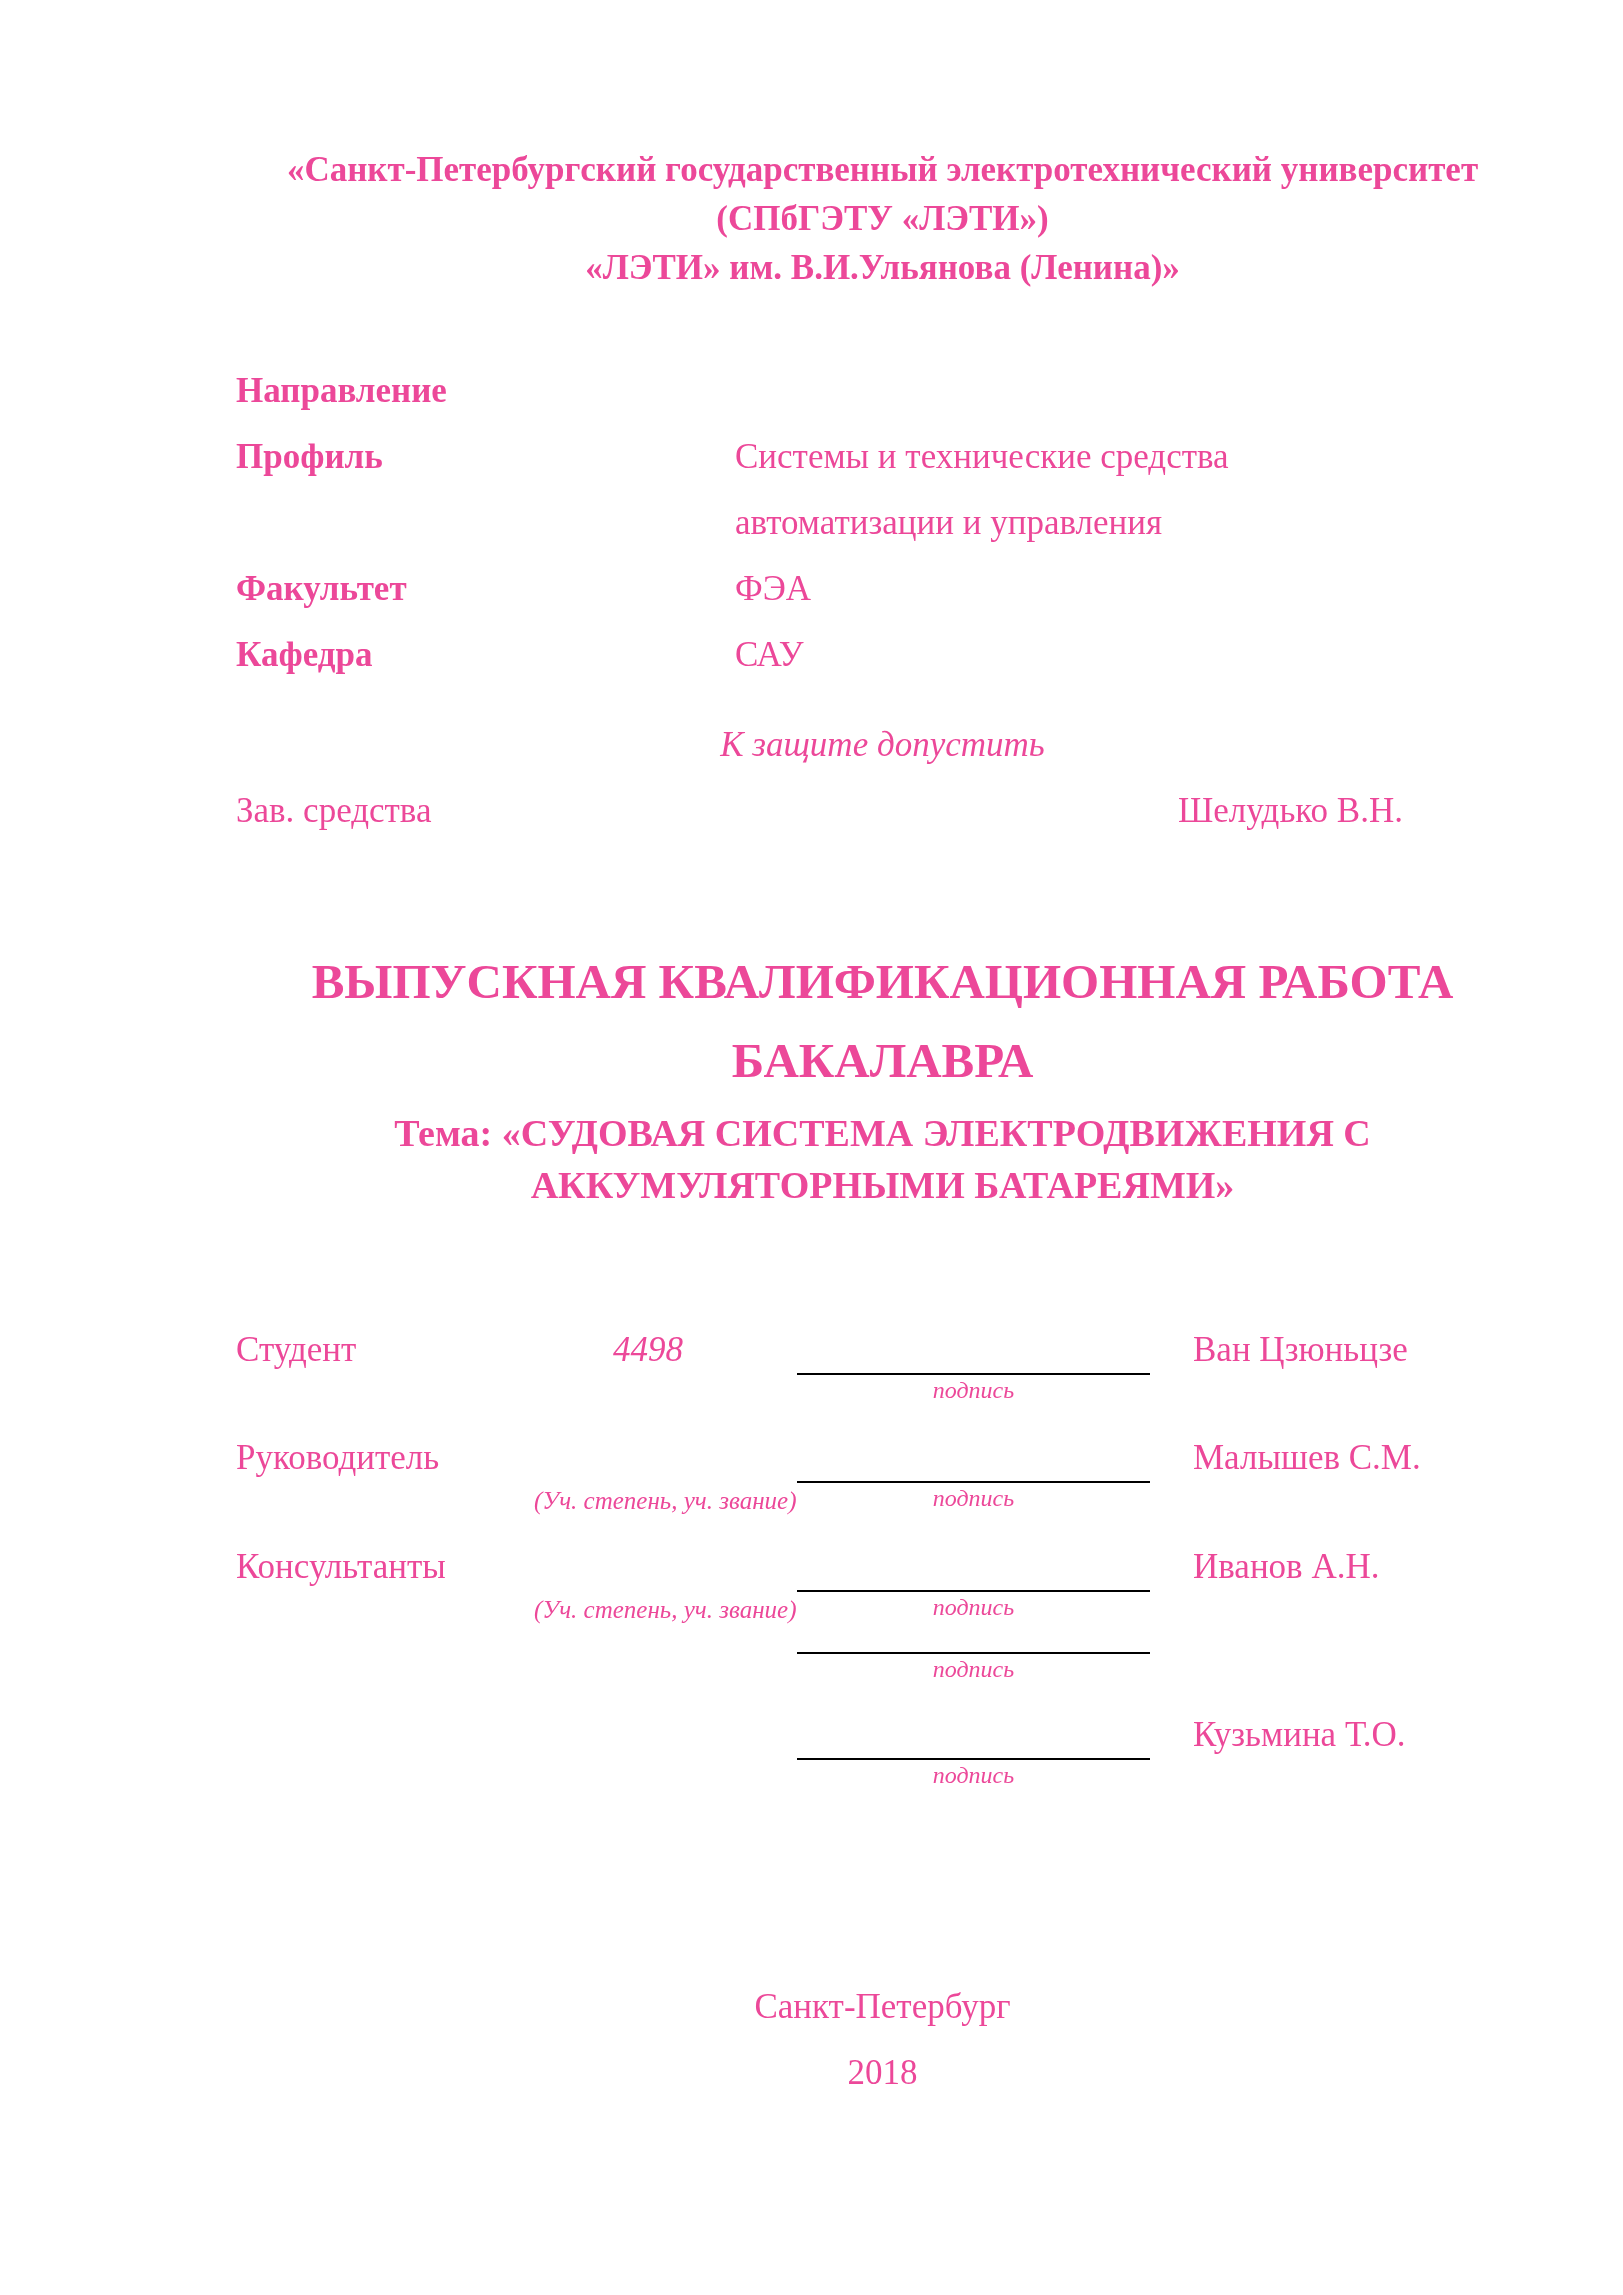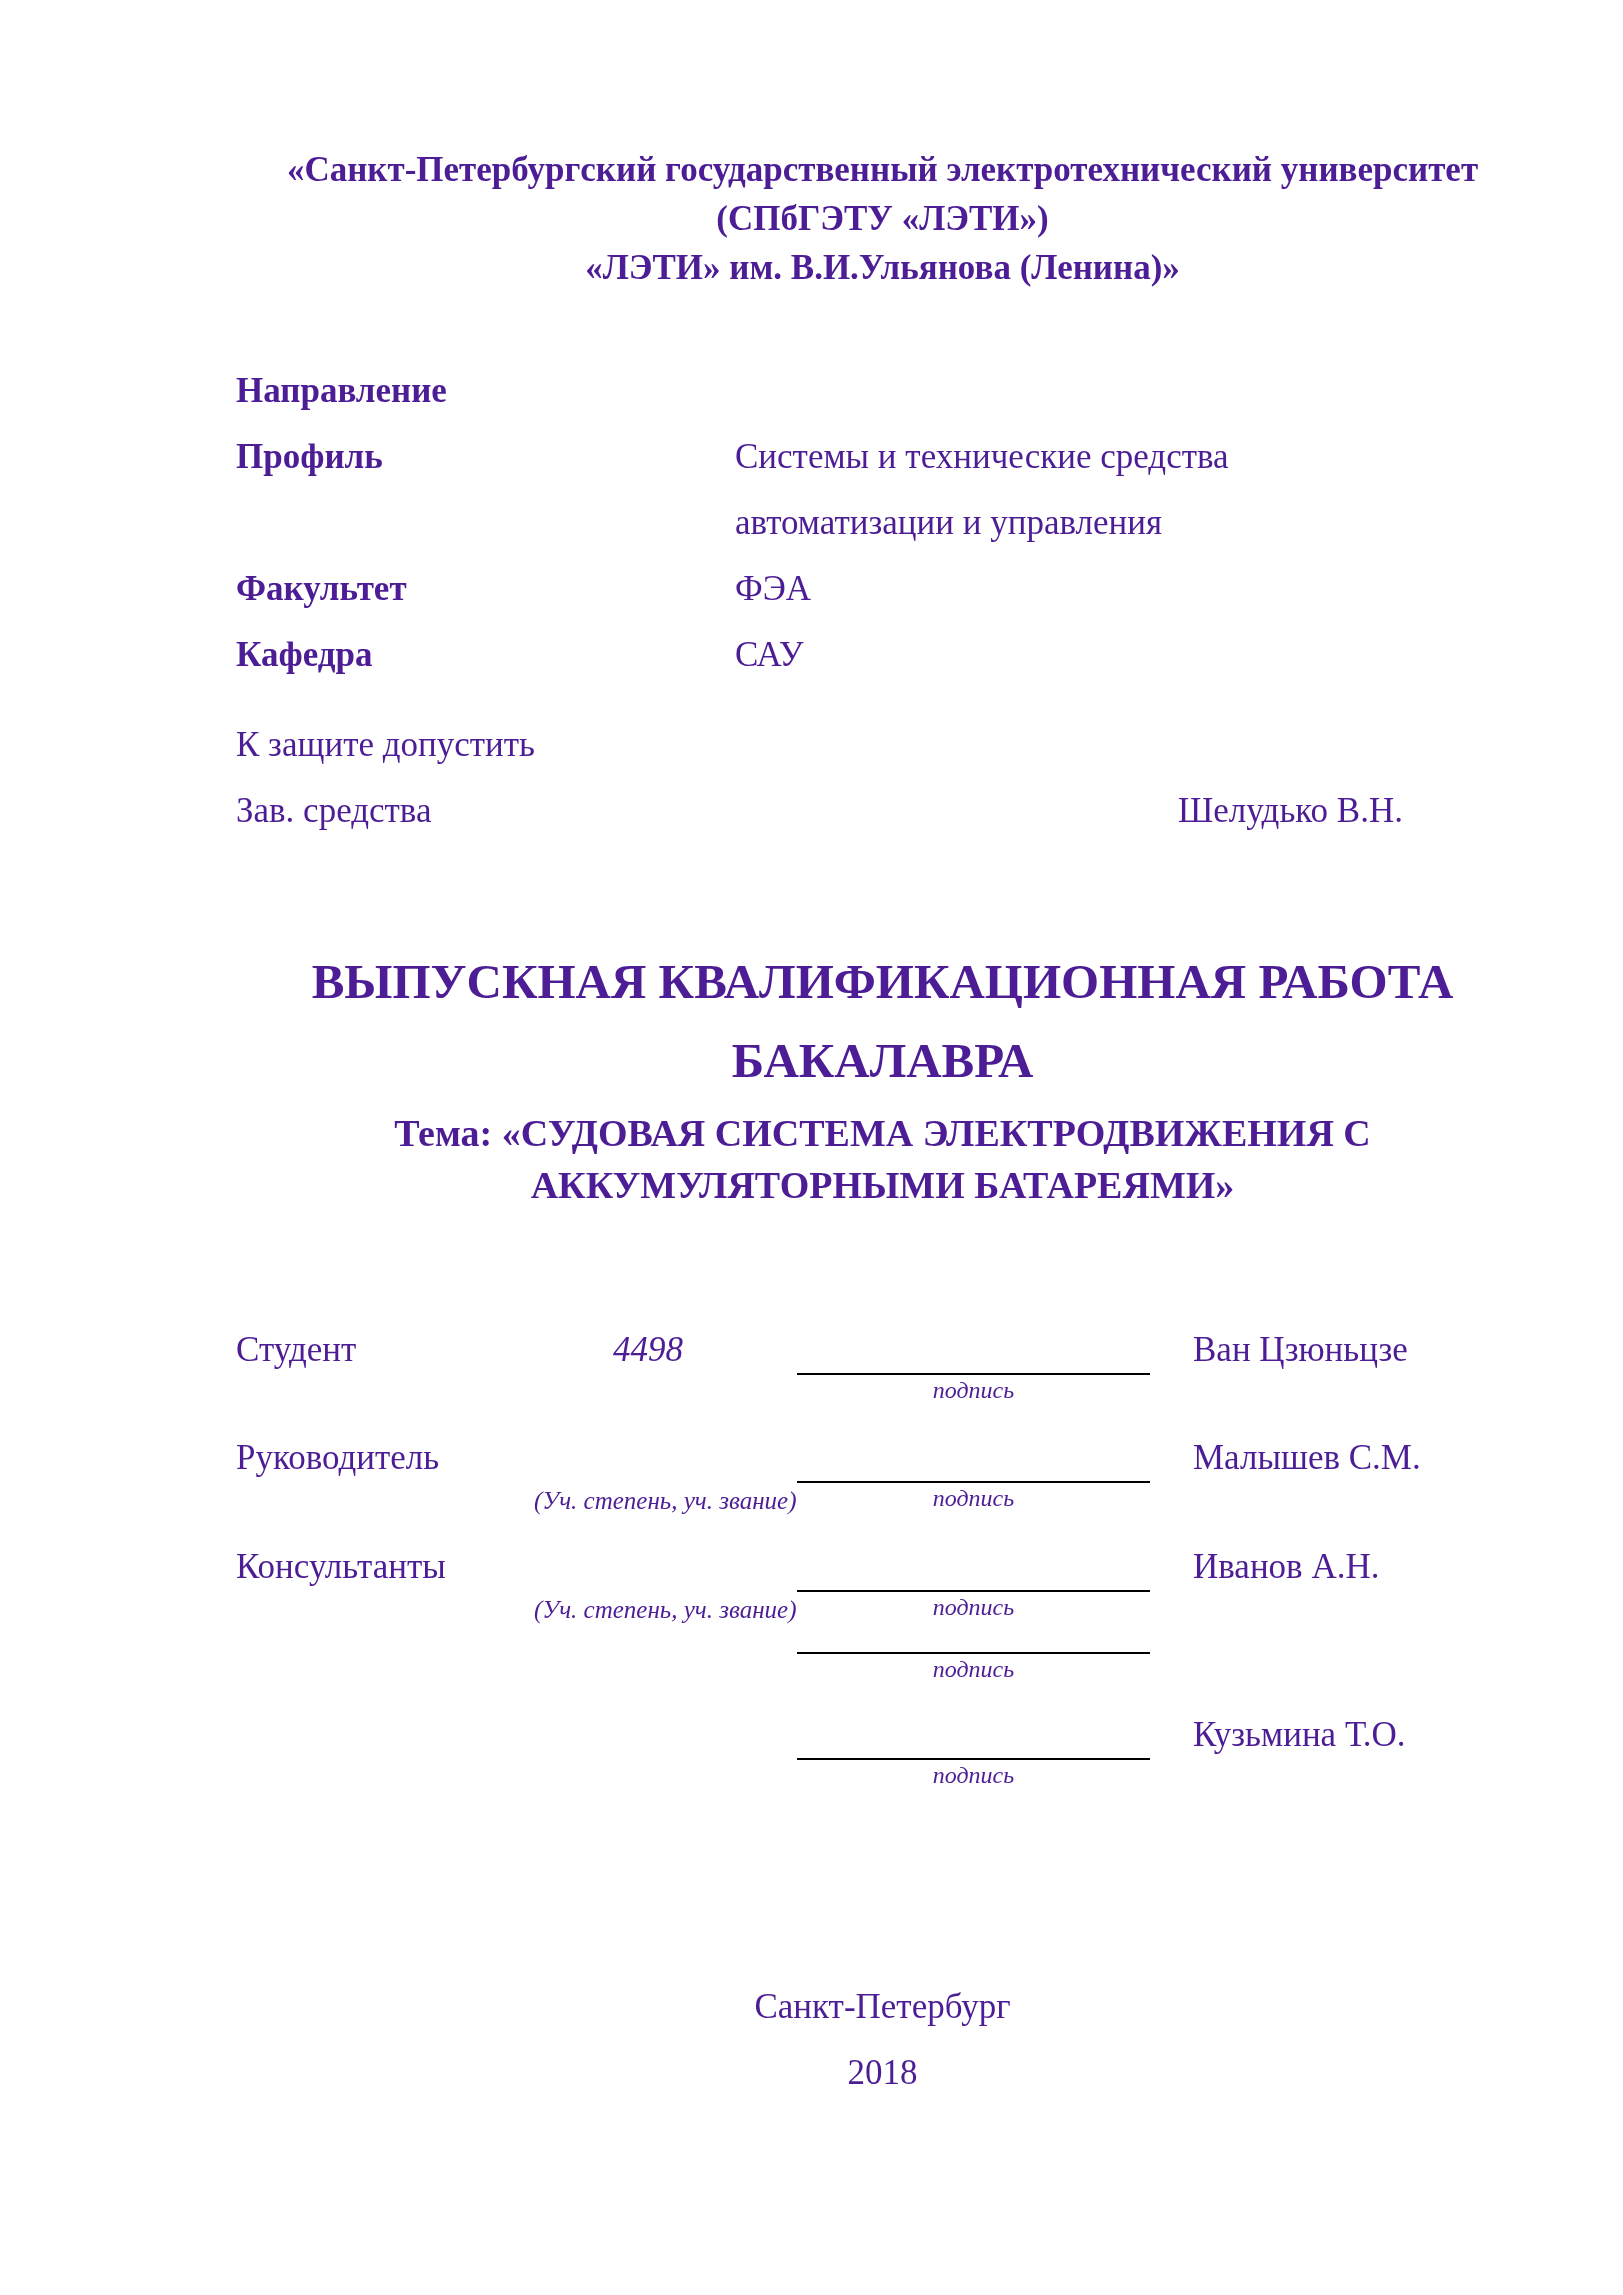--- a/index.html
+++ b/index.html
@@ -6,21 +6,21 @@
     margin: 0;
     padding: 0;
     background: #e8e8e8;
   }
   .page {
     position: relative;
     width: 1623px;
     height: 2295px;
     margin: 0 auto;
     background: #ffffff;
-    color: #4c1d95;
+    color: #ec4899;
     font-family: "Liberation Serif", "DejaVu Serif", serif;
     font-size: 35px;
     box-sizing: border-box;
     padding: 145px 94px 0 236px;
     overflow: hidden;
   }
 
   
   .uni-header {
     text-align: center;
@@ -36,22 +36,24 @@
     grid-template-columns: 499px 1fr;
     height: 66px;
     line-height: 66px;
   }
   .field-label { font-weight: bold; white-space: nowrap; }
   .field-value { white-space: nowrap; }
 
   
   .admission { margin-top: 23.6px; }
   .admission-note {
+    font-style: italic;
     height: 66px;
     line-height: 66px;
+    text-align: center;
   }
   .admission-row {
     position: relative;
     height: 66px;
     line-height: 66px;
   }
   .dept-head-name {
     position: absolute;
     left: 942px;
     top: 0;

